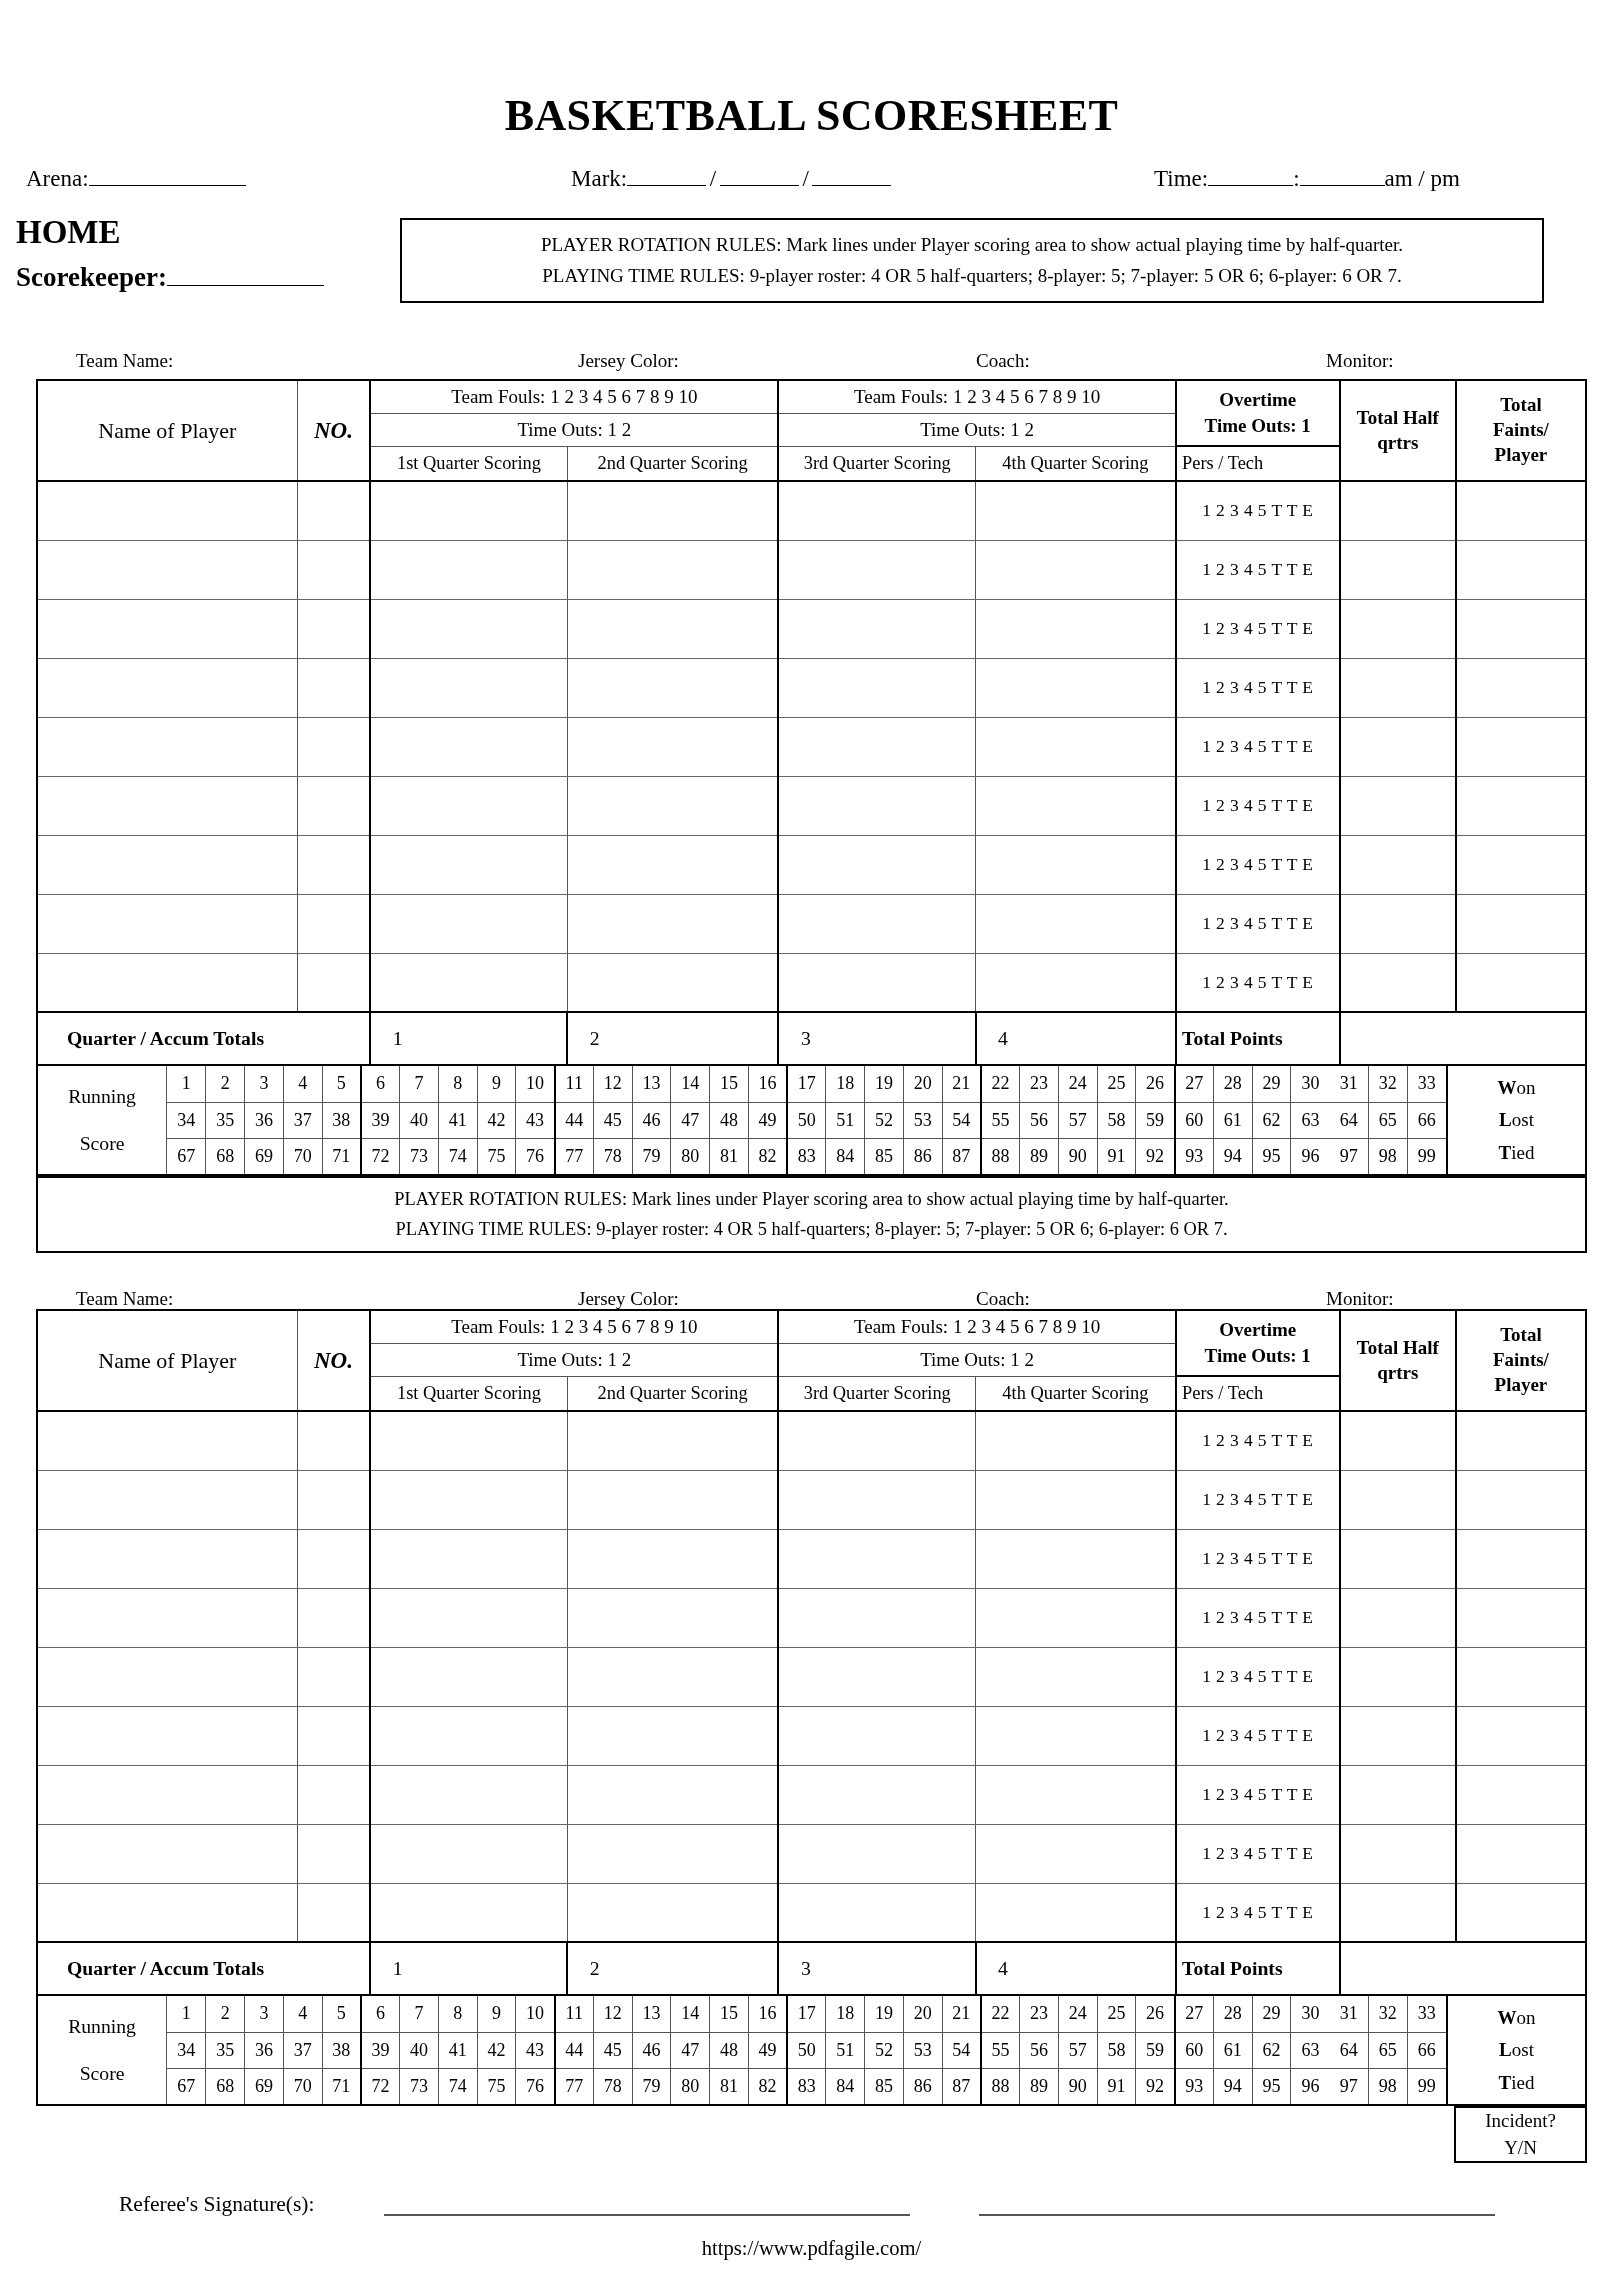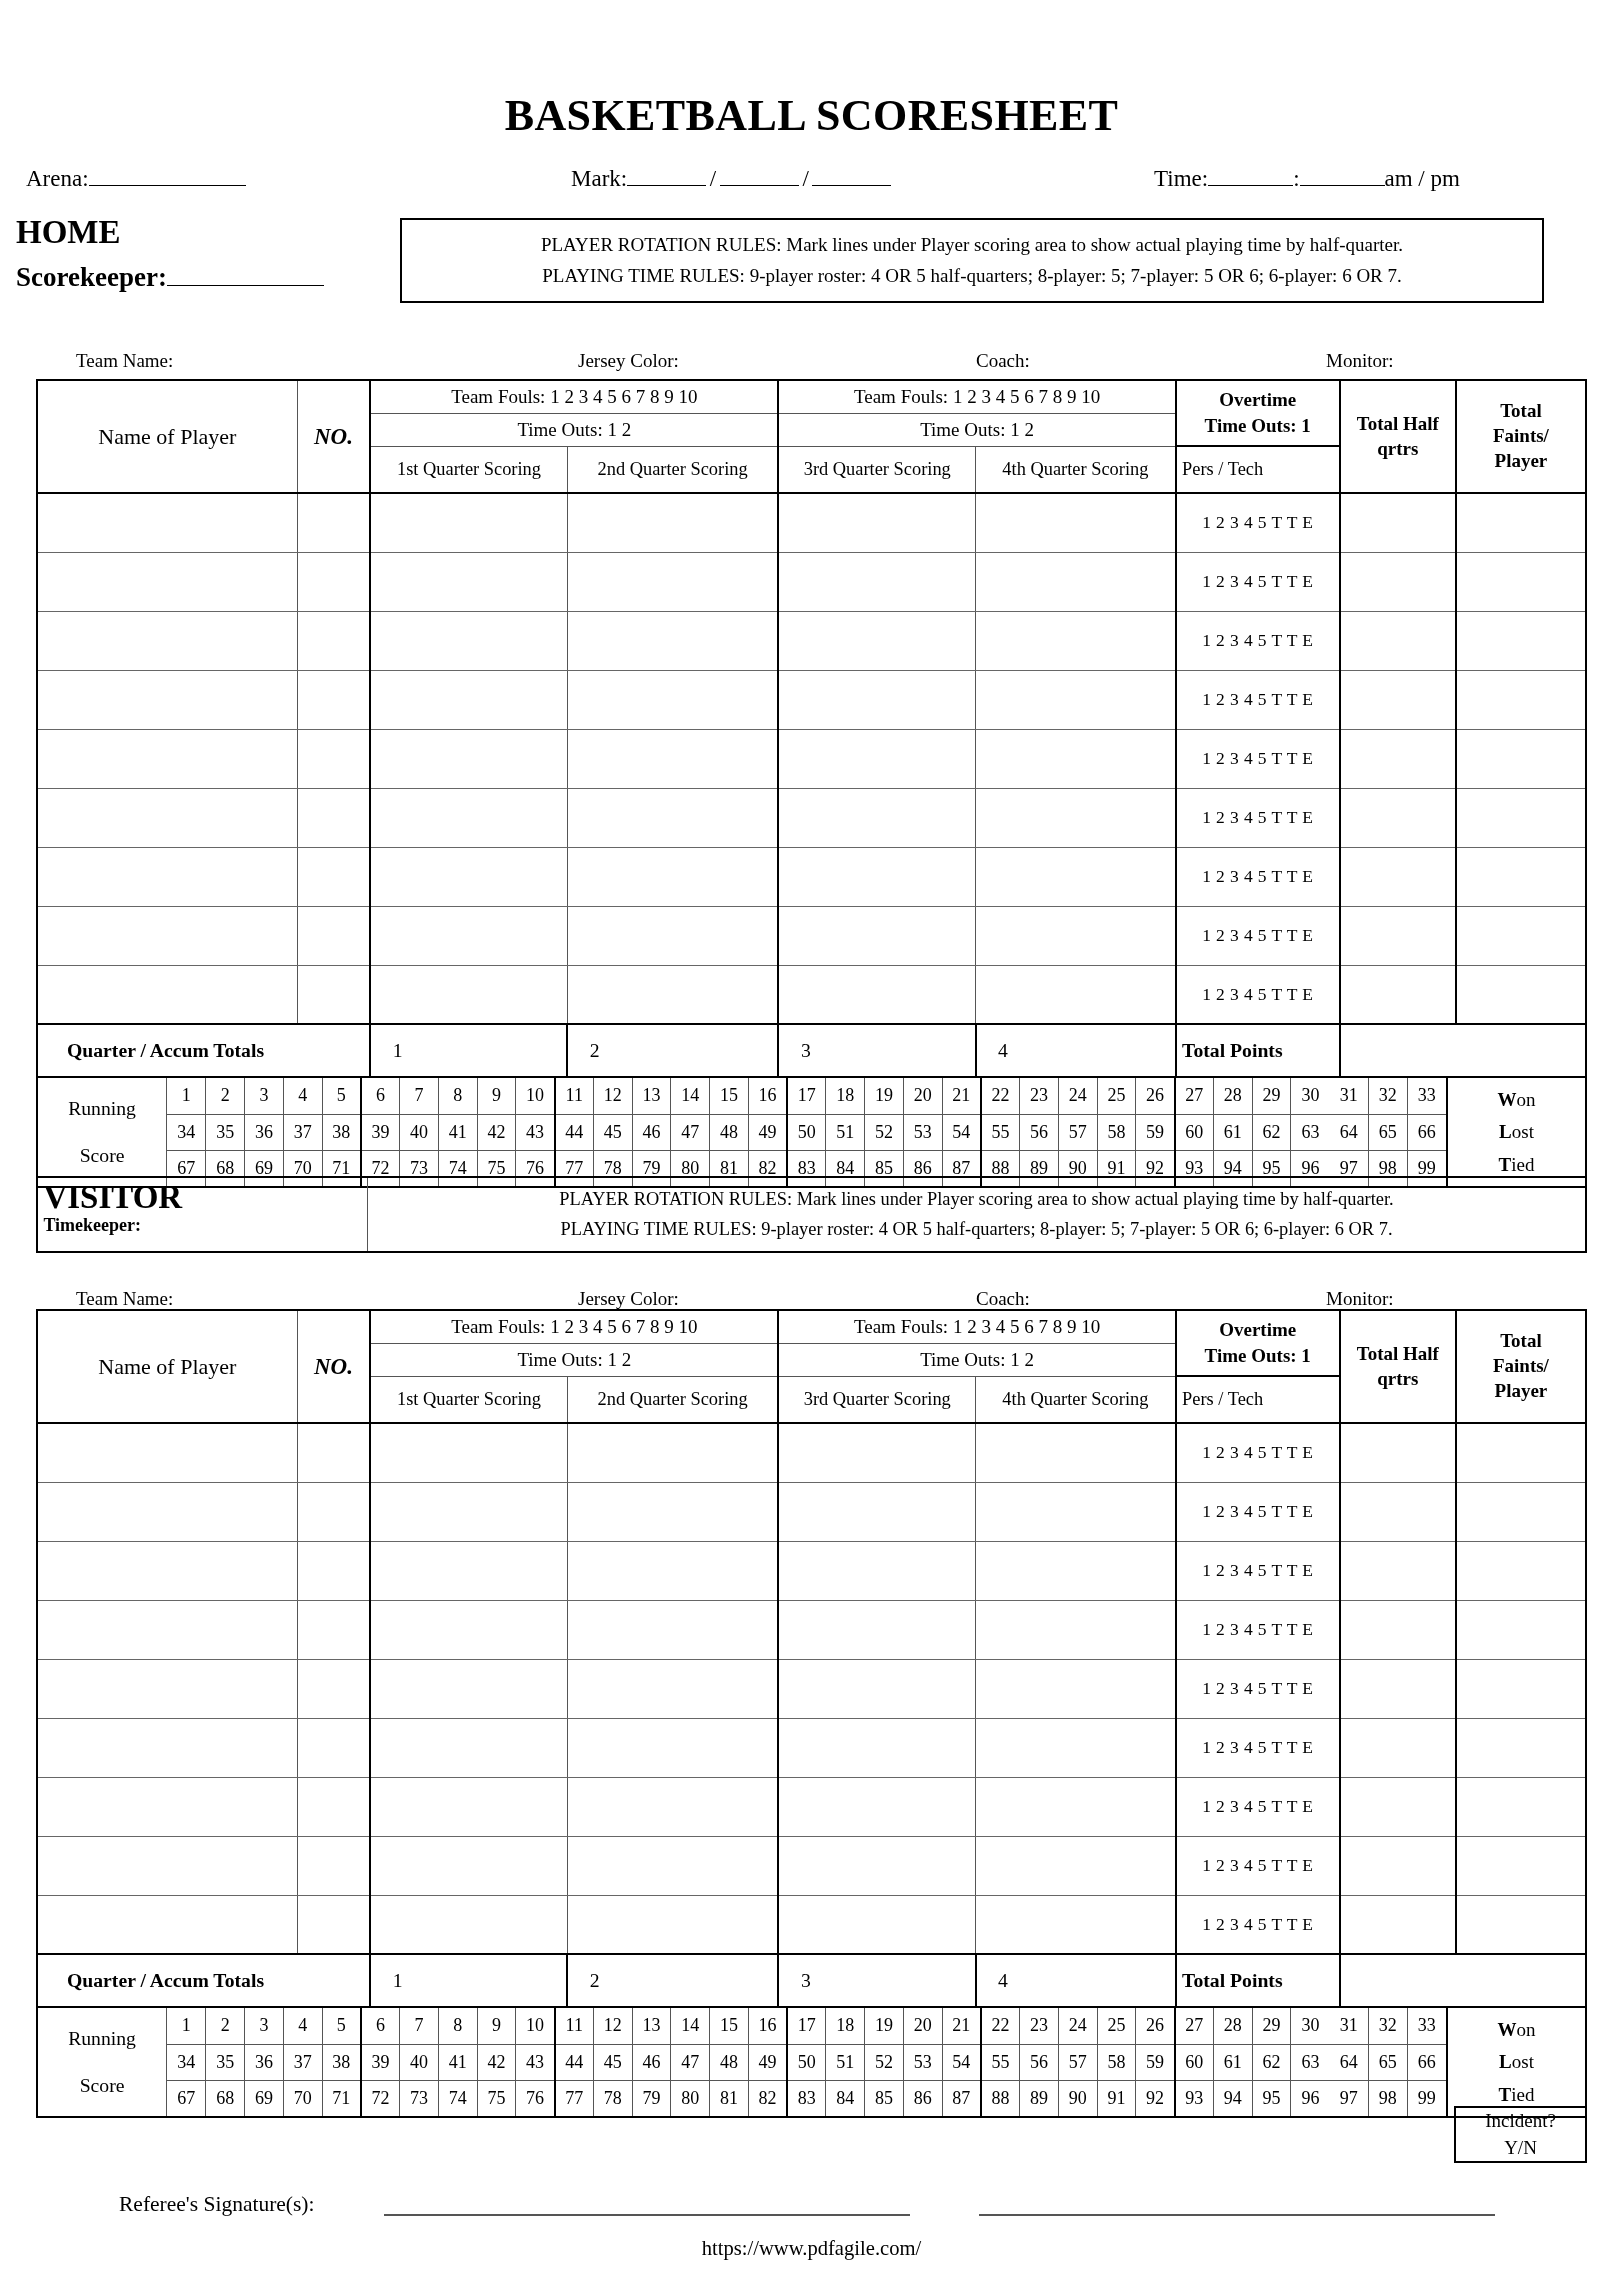--- a/index.html
+++ b/index.html
@@ -49,21 +49,21 @@
   col.cw-name{width:260px} col.cw-no{width:73px} col.cw-q1{width:197px}
   col.cw-q2{width:211px}  col.cw-q3{width:197px} col.cw-q4{width:200px}
   col.cw-ot{width:164px}  col.cw-thq{width:116px} col.cw-tfp{width:130px}
 
   .r1 { border-right:1.3px solid #555; }
   .r3 { border-right:2.7px solid #000; }
   .b1 { border-bottom:1.3px solid #555; }
   .hb3 { border-bottom:2.7px solid #000; }
   .preline { white-space:pre-line; }
 
-  tr.h1, tr.h2 { height:33px; } tr.h3 { height:47px; }
+  tr.h1, tr.h2 { height:33px; } tr.h3 { height:35px; }
   .hname { font-weight:normal; font-size:22px; }
   .hno   { font-weight:bold; font-size:23px;font-style:italic; }
   .fouls, .touts { font-size:19px; }
   .qh { font-size:18.4px; }
   .othead { font-weight:bold; font-size:19px; line-height:1.35; border-bottom:2.7px solid #000;border-radius:29px; }
   .pers-tech { font-size:18.4px; text-align:left !important; padding-left:5.4px; }
   .bighead { font-weight:bold; font-size:19px; line-height:1.3; }
 
   tr.prow { height:59px; }
   tr.prow td { border-bottom:1.3px solid #666; }
@@ -404,24 +404,20 @@
     </table>
     <div class="wlt">
         <div class="wlt-item"><b>W</b>on</div>
         <div class="wlt-item"><b>L</b>ost</div>
         <div class="wlt-item"><b>T</b>ied</div>
       </div>
   </div>
 </div>
 
 <div class="abs banner">
-  <div class="banner-left">
-    <div class="banner-title">VISITOR</div>
-    <div class="banner-official">Timekeeper:</div>
-  </div>
   <div class="banner-rules">
     <div>PLAYER ROTATION RULES: Mark lines under Player scoring area to show actual playing time by half-quarter.</div>
     <div>PLAYING TIME RULES: 9-player roster:  4 OR 5 half-quarters;  8-player: 5;  7-player: 5 OR 6;  6-player: 6 OR 7.</div>
   </div>
 </div>
 
 <div class="abs tirow" style="top:1288px">
   <span class="ti-team">Team Name:</span>
   <span class="ti-jersey">Jersey Color:</span>
   <span class="ti-coach">Coach:</span>

